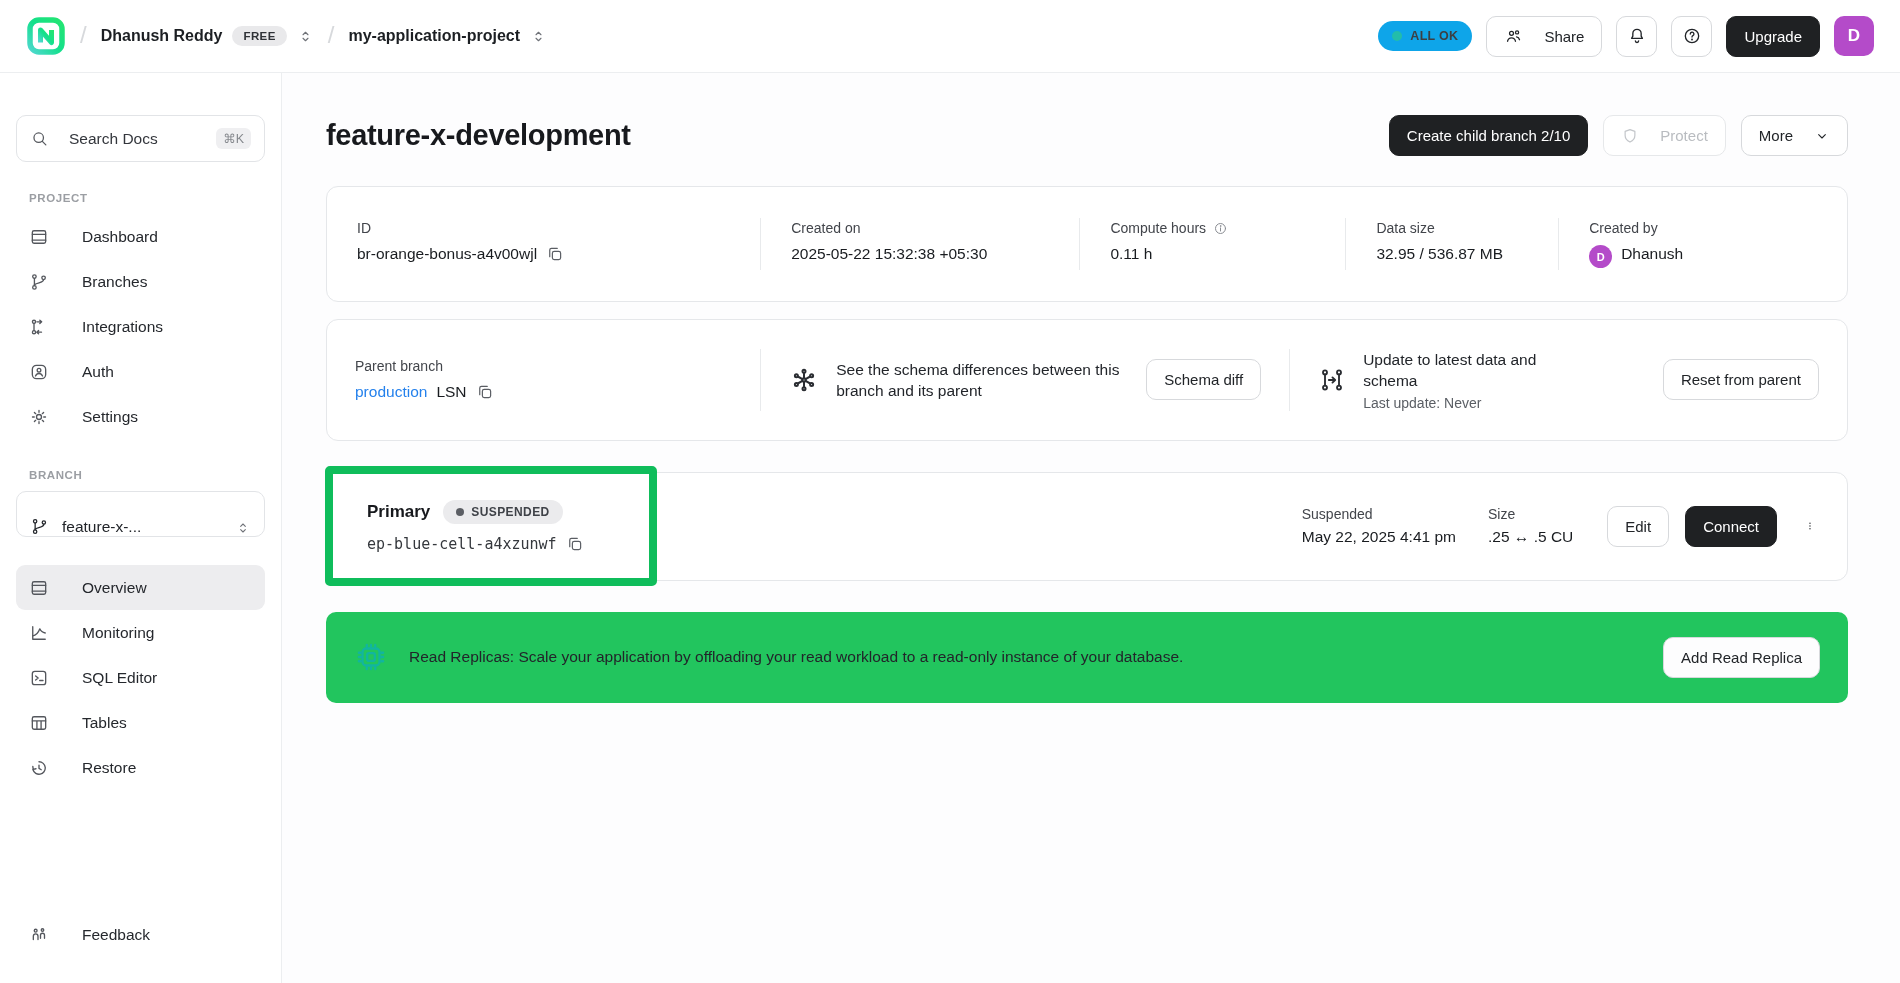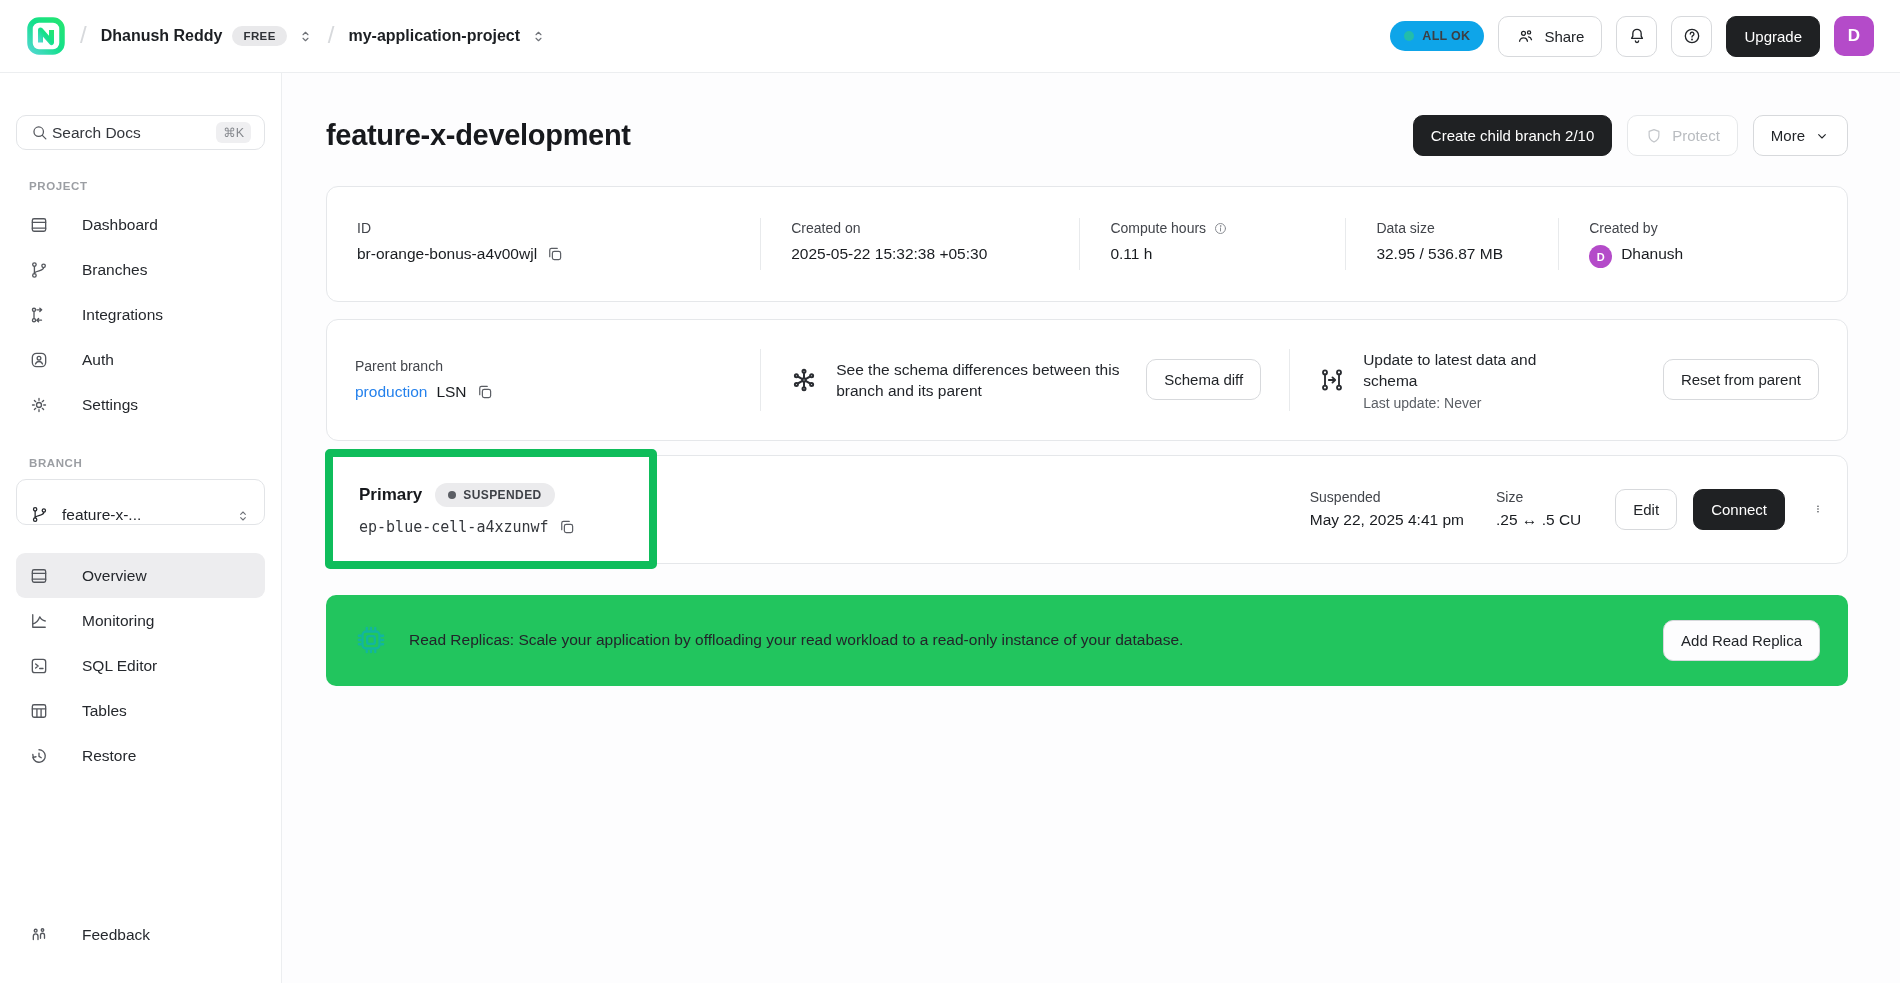--- a/index.html
+++ b/index.html
@@ -15,32 +15,32 @@
   
   .header { height:73px; display:flex; align-items:center; padding:0 26px; border-bottom:1px solid #eceef0; background:#fff; }
   .logo { width:40px; height:40px; }
   .crumb-sep { color:#d7d9dc; font-size:24px; font-weight:300; margin:0 14px; transform:translateY(-1px); }
   .crumb { display:flex; align-items:center; gap:10px; font-size:16px; font-weight:600; color:#1c1f23; cursor:pointer; }
   .badge-free { background:#e9e9eb; color:#2f3237; font-size:11.5px; font-weight:700; letter-spacing:.4px; border-radius:999px; padding:4px 11px; }
   .chev-ud { color:#6f7278; }
   .header-right { margin-left:auto; display:flex; align-items:center; gap:14px; }
   .pill-status { display:flex; align-items:center; gap:8px; background:#0ea5e9; border-radius:999px; padding:8px 14px; font-size:12.5px; font-weight:700; letter-spacing:.3px; color:#3c3f44; }
   .dot-teal { width:10px; height:10px; border-radius:50%; background:#23bdaa; }
-  .btn { display:inline-flex; align-items:center; justify-content:center; gap:9px; height:41px; padding:0 17px; border-radius:10px; font-size:15px; font-family:inherit; background:#fff; border:1px solid #d7d9dc; color:#212428; cursor:pointer; white-space:nowrap; }
+  .btn { display:inline-flex; align-items:center; justify-content:center; gap:21px; height:41px; padding:0 17px; border-radius:10px; font-size:15px; font-family:inherit; background:#fff; border:1px solid #d7d9dc; color:#212428; cursor:pointer; white-space:nowrap; }
   .btn-icon { width:41px; padding:0; }
   .btn-dark { background:#1f2123; border-color:#1f2123; color:#fff; }
   .avatar { width:40px; height:40px; border-radius:10px; background:#b44bc9; color:#fff; font-size:17px; font-weight:700; display:flex; align-items:center; justify-content:center; cursor:pointer; }
 
   
   .shell { display:flex; height:910px; }
   .sidebar { width:282px; flex:0 0 282px; border-right:1px solid #eceef0; padding:42px 16px 26px; display:flex; flex-direction:column; background:#fff; }
   .main { flex:1; padding:0 52px 0 44px; background:#fdfdfe; overflow:hidden; }
 
   
-  .search-box { display:flex; align-items:center; gap:3px; height:35px; border:1px solid #e2e4e7; border-radius:10px; padding:0 13px; color:#55585e; cursor:pointer; }
+  .search-box { display:flex; align-items:center; gap:20px; height:47px; border:1px solid #e2e4e7; border-radius:10px; padding:0 13px; color:#55585e; cursor:pointer; }
   .search-box .lbl { font-size:15.5px; color:#33363c; }
   .kbd { margin-left:auto; background:#efeff1; border-radius:6px; padding:3px 7px; font-size:12.5px; color:#85888d; }
   .side-label { margin:30px 13px 10px; font-size:11.5px; font-weight:700; letter-spacing:.6px; color:#9b9ea3; }
   .side-item { display:flex; align-items:center; gap:33px; height:45px; padding:0 13px; border-radius:9px; font-size:15.5px; color:#25282d; cursor:pointer; }
   .side-item .ico { color:#54575d; }
   .side-item.active { background:#ededef; }
   .branch-select { display:flex; align-items:flex-end; gap:13px; height:46px; border:1px solid #e2e4e7; border-radius:10px; padding:0 13px; font-size:15.5px; color:#22252a; cursor:pointer; margin-bottom:28px; }
   .branch-select .chev-ud { margin-left:auto; }
   .feedback { margin-top:auto; }
 
@@ -71,21 +71,21 @@
   .p-col .btn { margin-left:auto; }
   .link-blue { color:#2481ec; cursor:pointer; }
 
   
   .tabs { margin-top:38px; display:flex; gap:31px; border-bottom:1px solid #e8eaec; }
   .tab { padding:0 2px 15px; font-size:15.5px; color:#45484e; cursor:pointer; position:relative; }
   .tab.active { color:#17191d; font-weight:600; }
   .tab.active::after { content:""; position:absolute; left:0; right:0; bottom:-1px; height:2.5px; background:#1c1f23; border-radius:2px; }
 
   
-  .compute-card { margin-top:14px; padding:27px 20px; display:flex; align-items:center; position:relative; }
+  .compute-card { margin-top:31px; padding:27px 28px; display:flex; align-items:center; position:relative; }
   .hl-green { position:absolute; left:-2px; top:-7px; width:332px; height:calc(100% + 13px); border:8px solid #0fbd5b; border-radius:5px; pointer-events:none; z-index:2; }
   .c-name-row { display:flex; align-items:center; gap:13px; }
   .c-name { font-size:17px; font-weight:600; color:#17191d; }
   .badge-susp { display:flex; align-items:center; gap:7px; background:#ebebed; border-radius:999px; padding:5px 13px; font-size:12px; font-weight:700; letter-spacing:.4px; color:#3f4248; }
   .dot-gray { width:8px; height:8px; border-radius:50%; background:#5b5e64; }
   .c-endpoint { margin-top:11px; display:flex; align-items:center; gap:9px; font-family:"DejaVu Sans Mono", monospace; font-size:15px; color:#35383d; }
   .c-right { margin-left:auto; display:flex; align-items:center; gap:32px; }
   .kebab { color:#2a2d32; cursor:pointer; padding:4px; }
 
   

